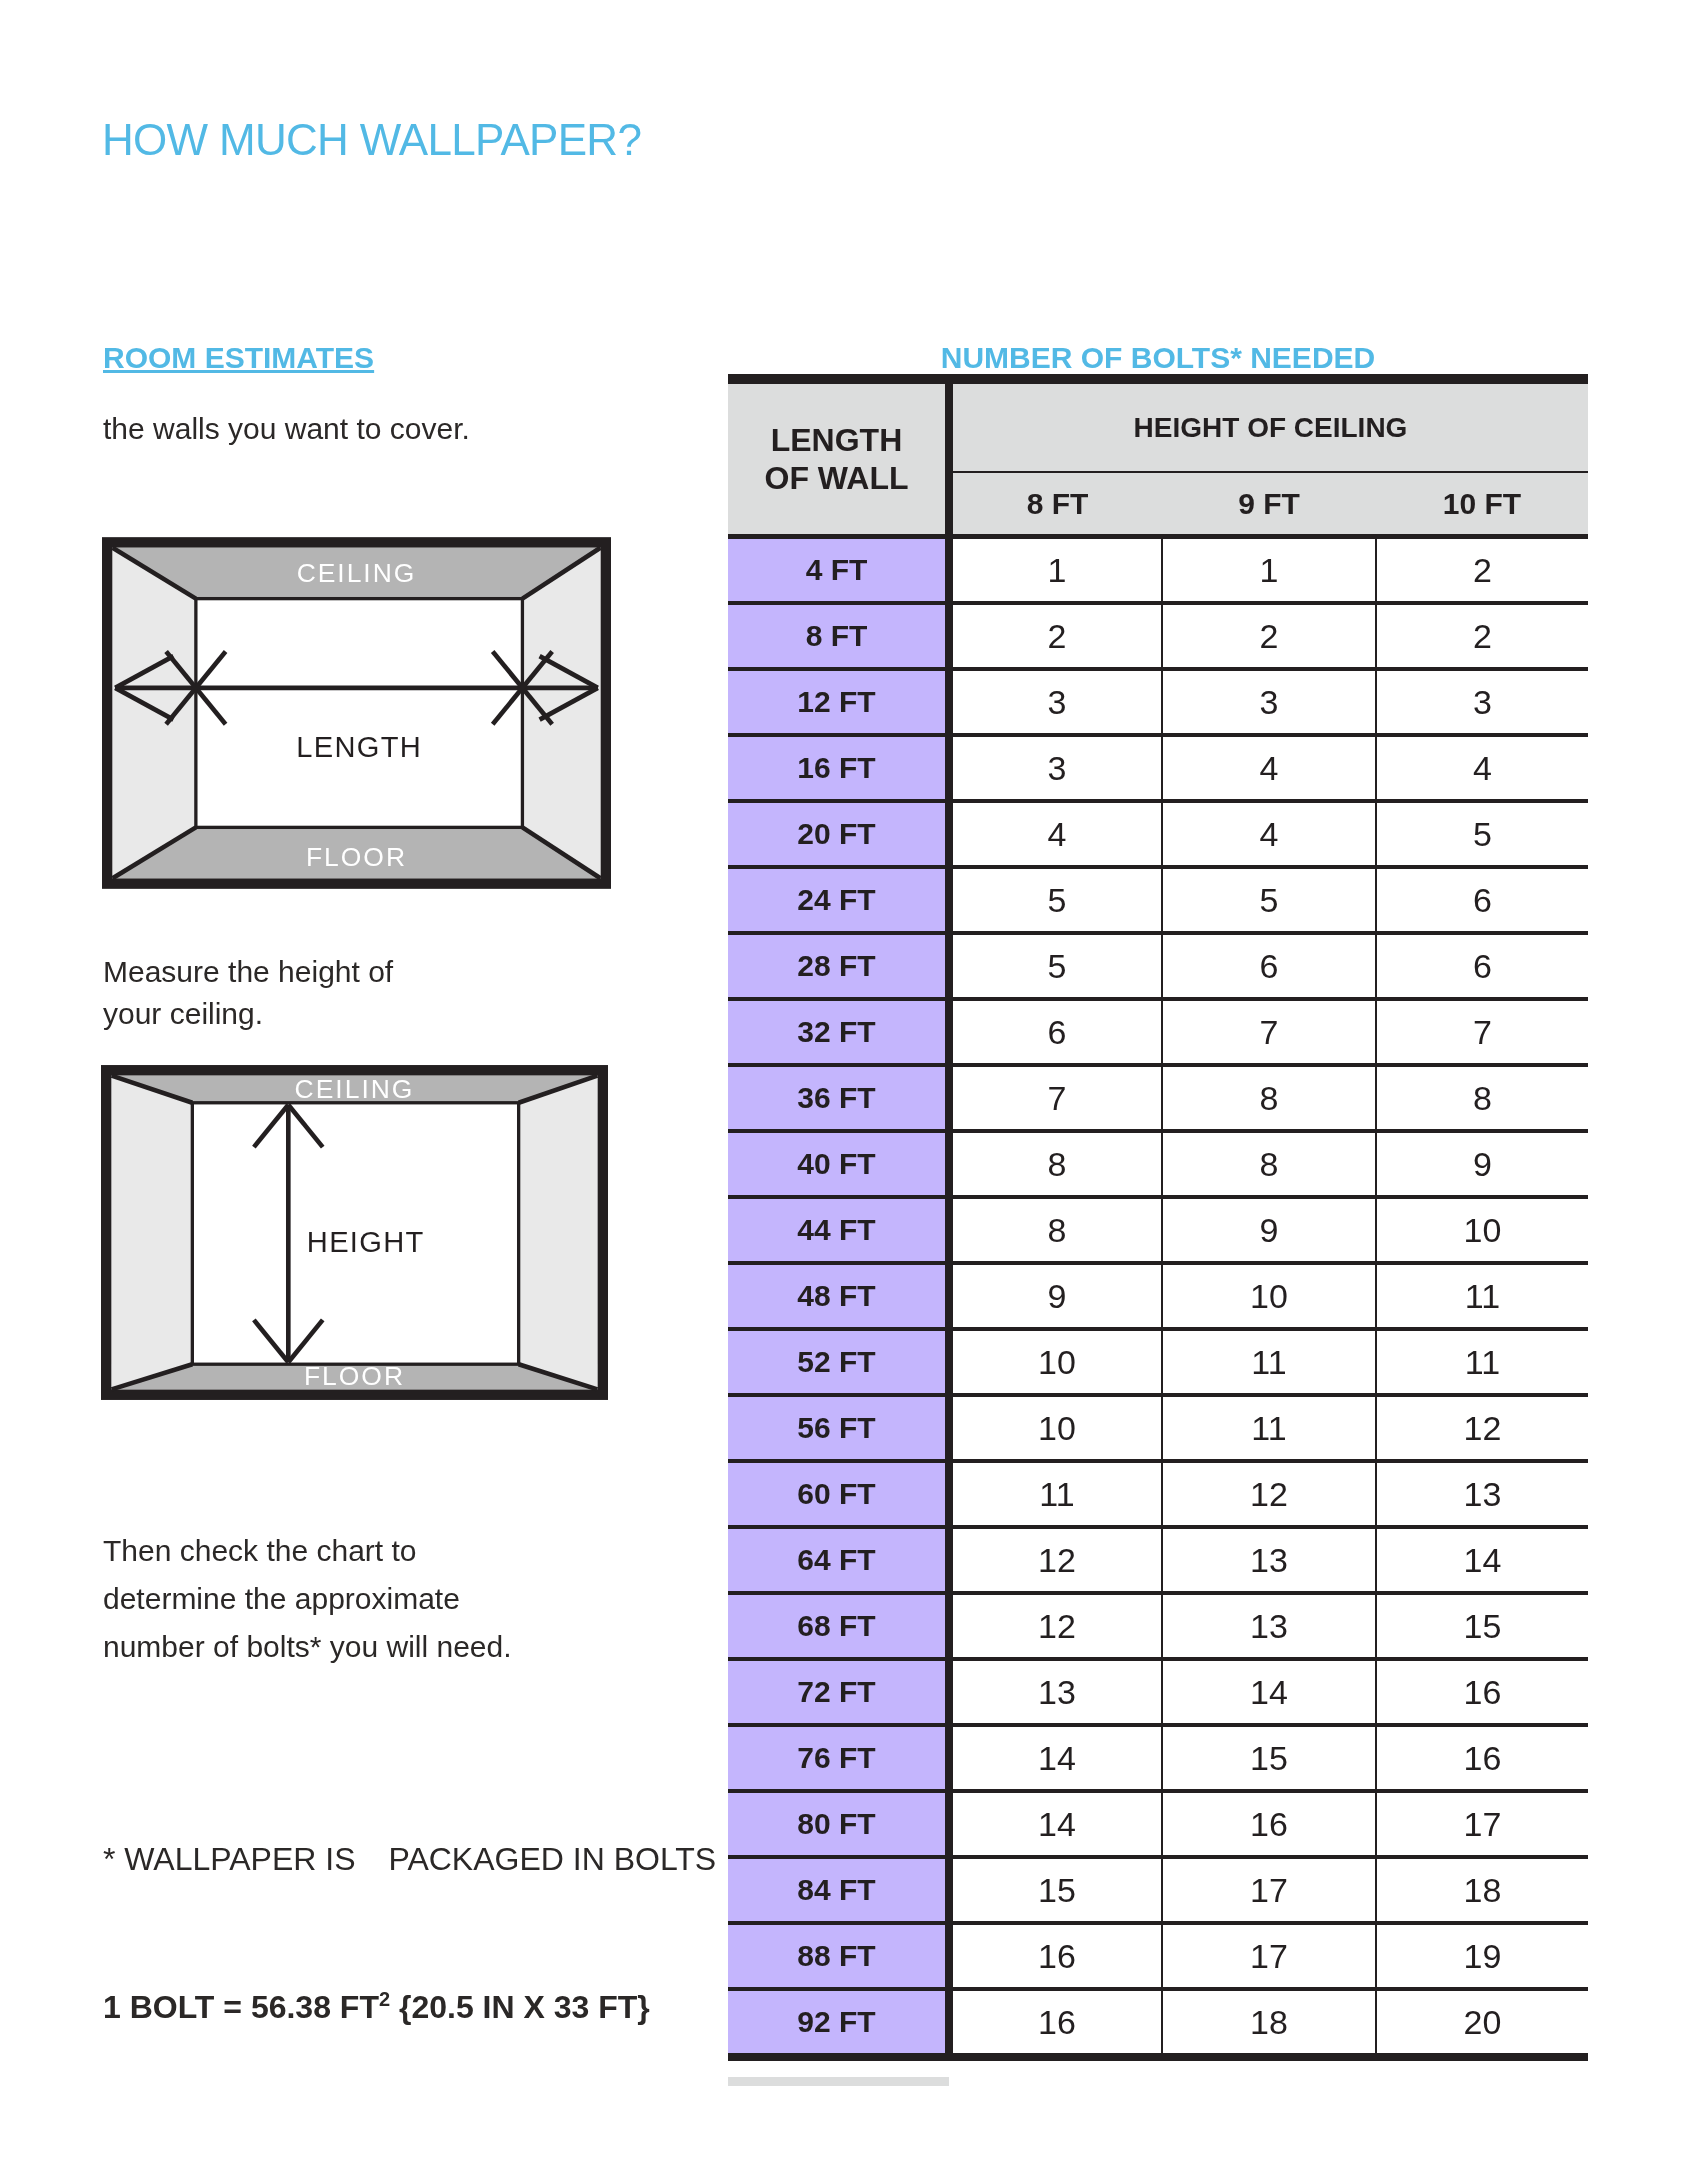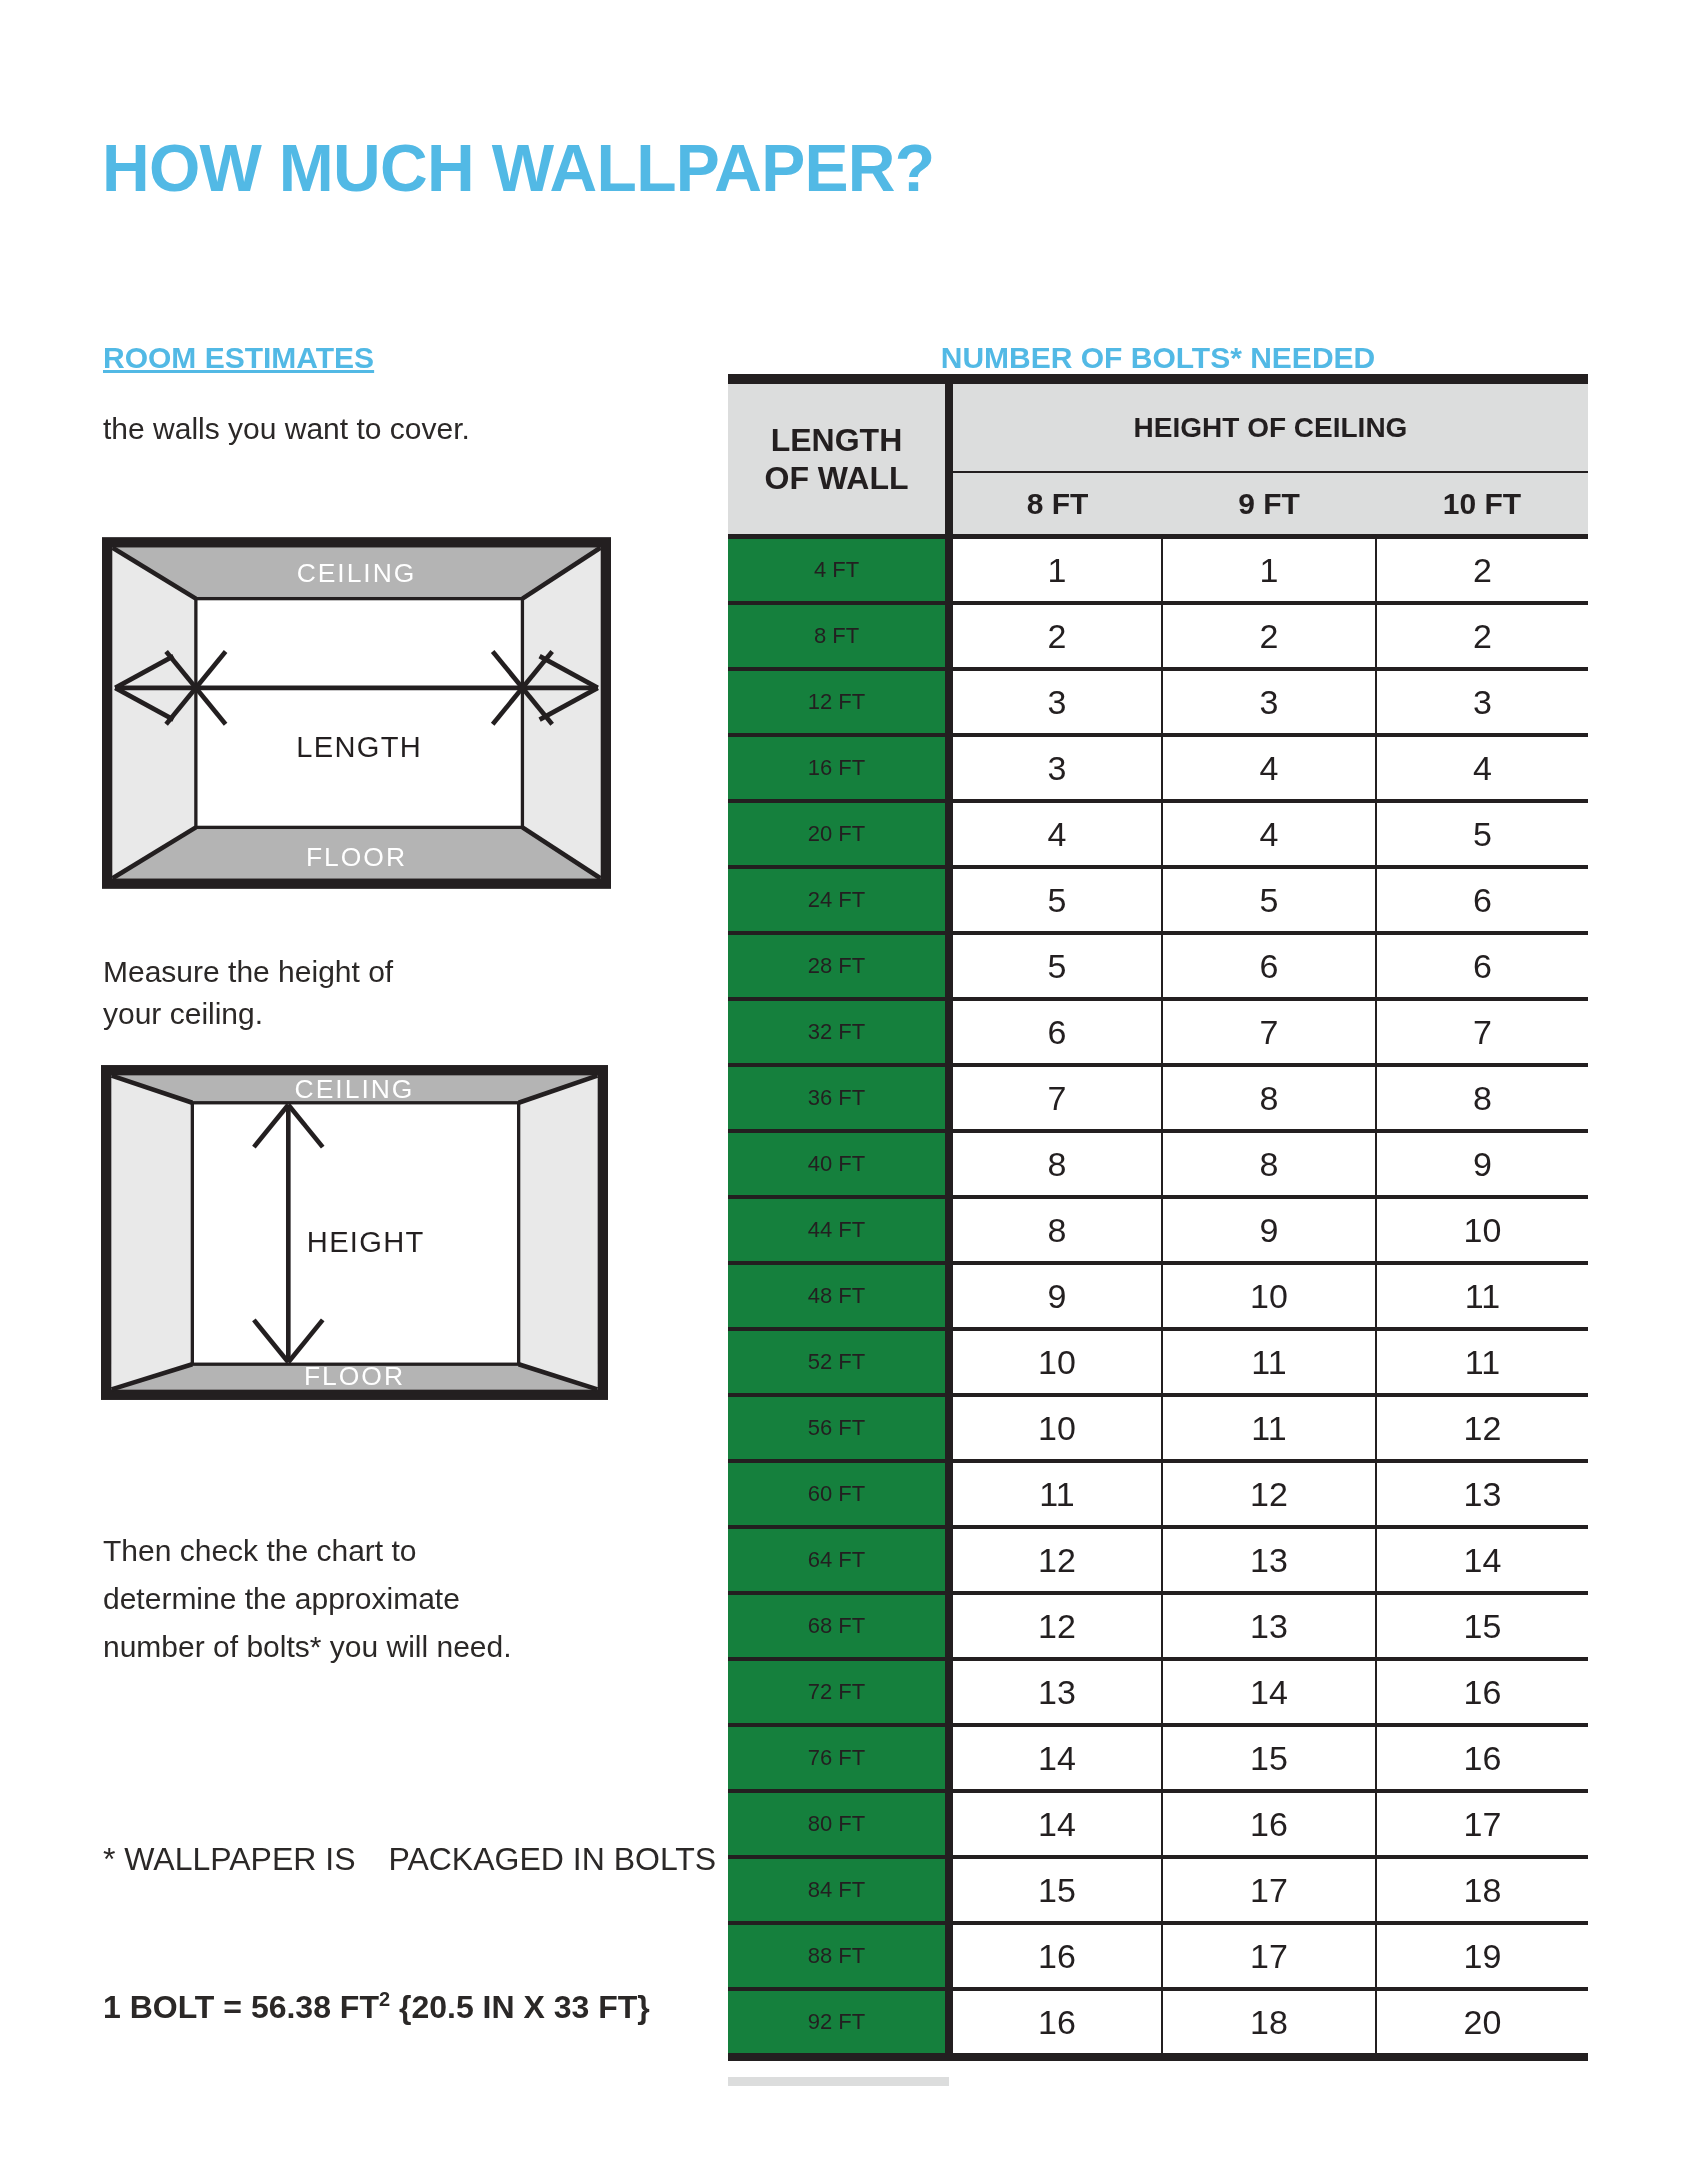--- a/index.html
+++ b/index.html
@@ -4,21 +4,21 @@
 <style>
   html,body{margin:0;padding:0;background:#ffffff;}
   .page{
     position:relative;width:1687px;height:2183px;background:#ffffff;overflow:hidden;
     font-family:"Liberation Sans", sans-serif;color:#2b2827;
   }
   .abs{position:absolute;}
   
   .main-title{
     left:102px;top:86px;width:1059px;
-    font-size:66px;font-weight:bold;color:#52b9e5;letter-spacing:-0.7px;white-space:nowrap;
+    font-size:44px;font-weight:normal;color:#52b9e5;letter-spacing:-0.7px;white-space:nowrap;
   }
   .section-heading{
     font-size:30px;font-weight:bold;color:#52b9e5;letter-spacing:0;white-space:nowrap;
   }
   .left-heading{left:103px;top:316px;text-decoration:underline;}
   .table-heading{left:728px;top:316px;width:860px;text-align:center;}
   
   .body-copy{font-size:30px;line-height:42px;color:#2b2827;}
   .body-copy span{display:block;}
   .step1{left:103px;top:378px;}
@@ -46,22 +46,22 @@
   th.rowhead-main span{display:block;}
   th.colhead-main{
     background:#dcdddd;border-bottom:2.6px solid #231f20;height:87px;
     font-size:28px;font-weight:bold;color:#231f20;
   }
   tr.subhead th{
     background:#dcdddd;border-bottom:5.3px solid #231f20;height:61px;
     font-size:30px;font-weight:bold;color:#231f20;
   }
   tbody th{
-    background:#15803d;border-right:8px solid #231f20;border-bottom:4px solid #231f20;
-    font-size:22px;font-weight:normal;color:#231f20;height:62px;
+    background:#c4b5fd;border-right:8px solid #231f20;border-bottom:4px solid #231f20;
+    font-size:30px;font-weight:bold;color:#231f20;height:62px;
   }
   tbody td{
     background:#ffffff;border-bottom:4px solid #231f20;
     font-size:34px;font-weight:normal;color:#231f20;height:62px;
   }
   tbody td + td{border-left:2.6px solid #231f20;}
   tbody tr:last-child th, tbody tr:last-child td{border-bottom:8px solid #231f20;}
   .table-stub{
     left:728px;top:2077px;width:221px;height:9.3px;background:#dcdddd;
   }

